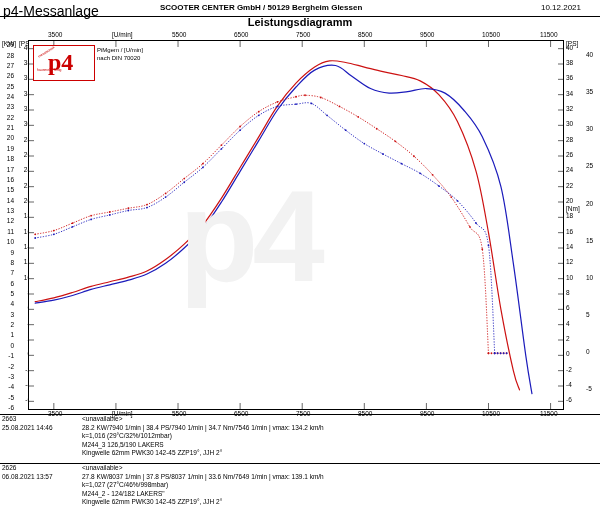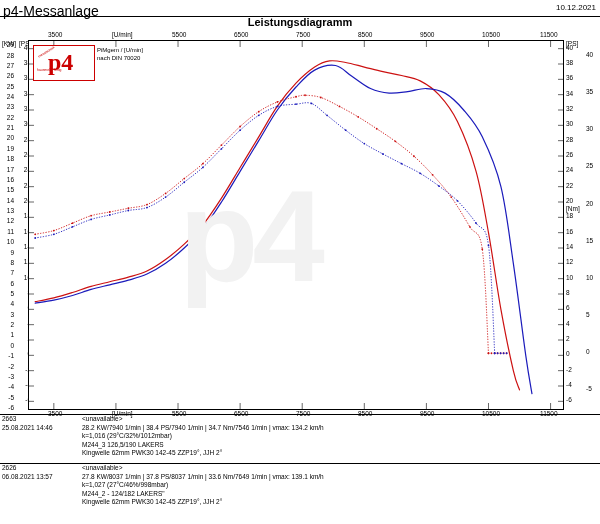--- a/index.html
+++ b/index.html
@@ -11,21 +11,21 @@
     color:#000;
     position:relative;
     overflow:hidden;
   }
   .hdr{
     position:absolute;left:0;top:0;width:600px;height:16px;
     border-bottom:1px solid #000;
   }
   .hdr .left{position:absolute;left:3px;top:3px;font-size:14px;}
   .hdr .mid{position:absolute;left:160px;top:3px;font-size:8px;font-weight:bold;}
-  .hdr .right{position:absolute;right:4px;top:3px;font-size:8px;}
+  .hdr .right{position:absolute;right:19px;top:3px;font-size:8px;}
   .title{
     position:absolute;left:0;top:16px;width:600px;text-align:center;
     font-size:11px;font-weight:bold;
   }
   
   .plot{
     position:absolute;left:28px;top:40px;width:534px;height:368px;
     border:1px solid #000;background:#fff;
   }
   .axis-unit{position:absolute;font-size:6.5px;}
@@ -61,20 +61,21 @@
   .fblock .body{position:absolute;left:82px;top:0px;font-size:6.5px;line-height:8.6px;}
   .hr{border-top:1px solid #000;height:0;margin:0;}
   svg{display:block;}
   .tickx{position:absolute;font-size:6.5px;}
 </style>
 </head>
 <body>
 
 <div class="hdr">
   <div class="left">p4-Messanlage</div>
+  <div class="mid">SCOOTER CENTER GmbH / 50129 Bergheim Glessen</div>
   <div class="right">10.12.2021</div>
 </div>
 
 <div class="title">Leistungsdiagramm</div>
 
 <div class="axis-unit" style="left:2px;top:40px;">[KW]</div>
 <div class="axis-unit" style="left:19px;top:40px;">[PS]</div>
 <div class="axis-unit" style="left:566px;top:40px;">[PS]</div>
 <div class="axis-unit" style="left:566px;top:205px;">[Nm]</div>
 

